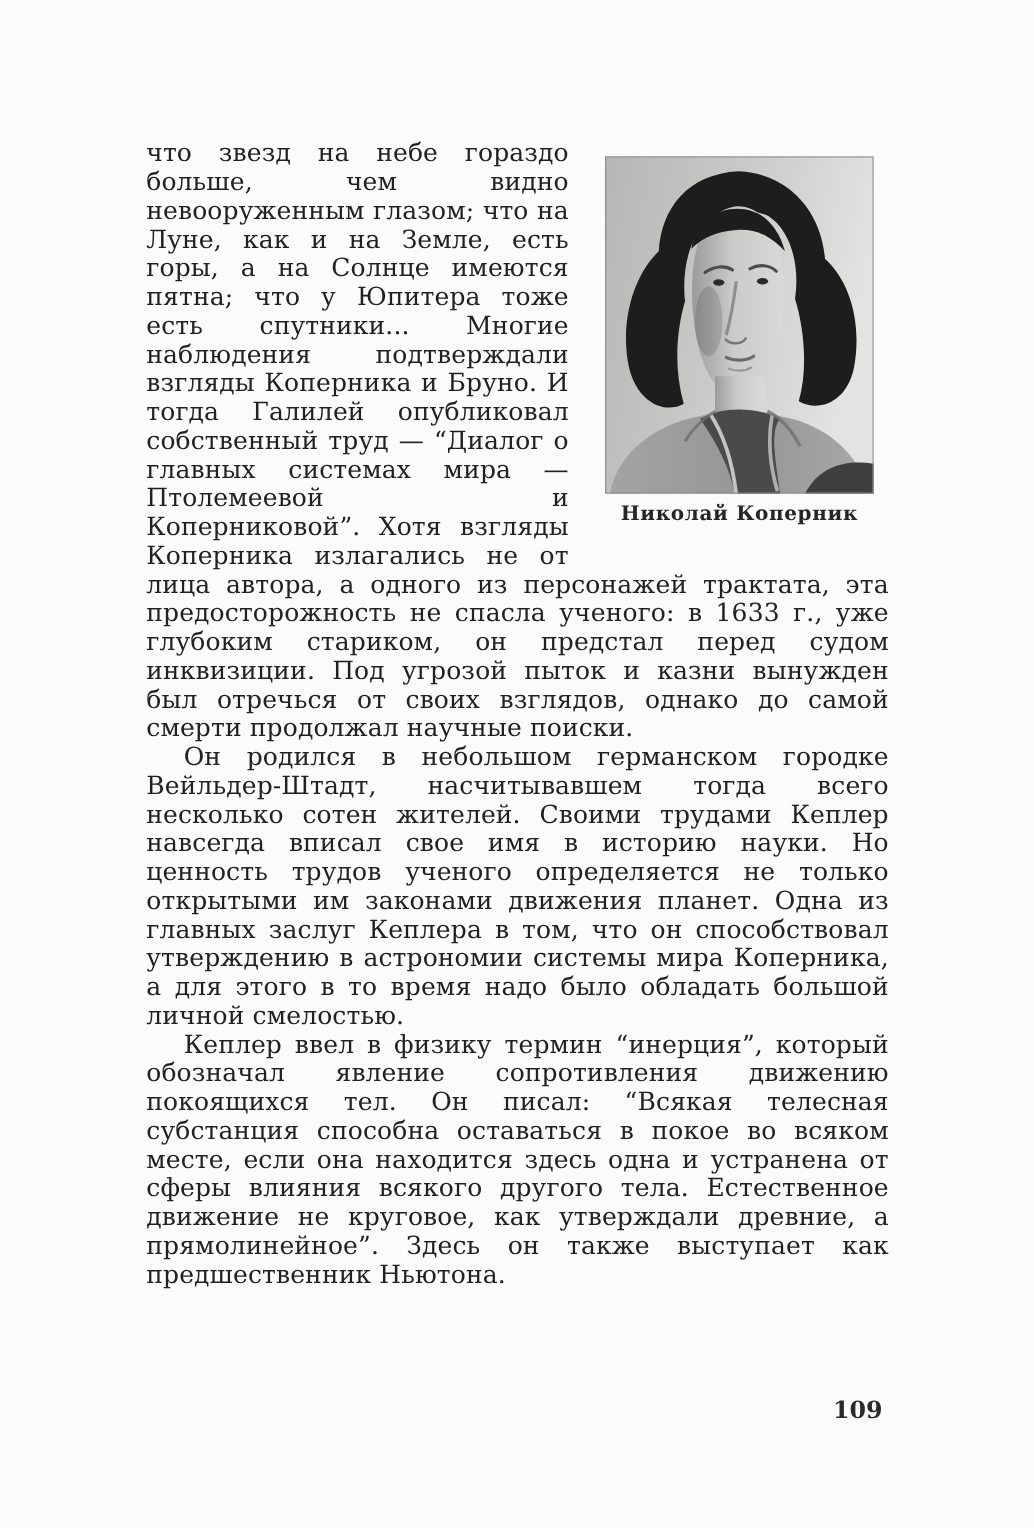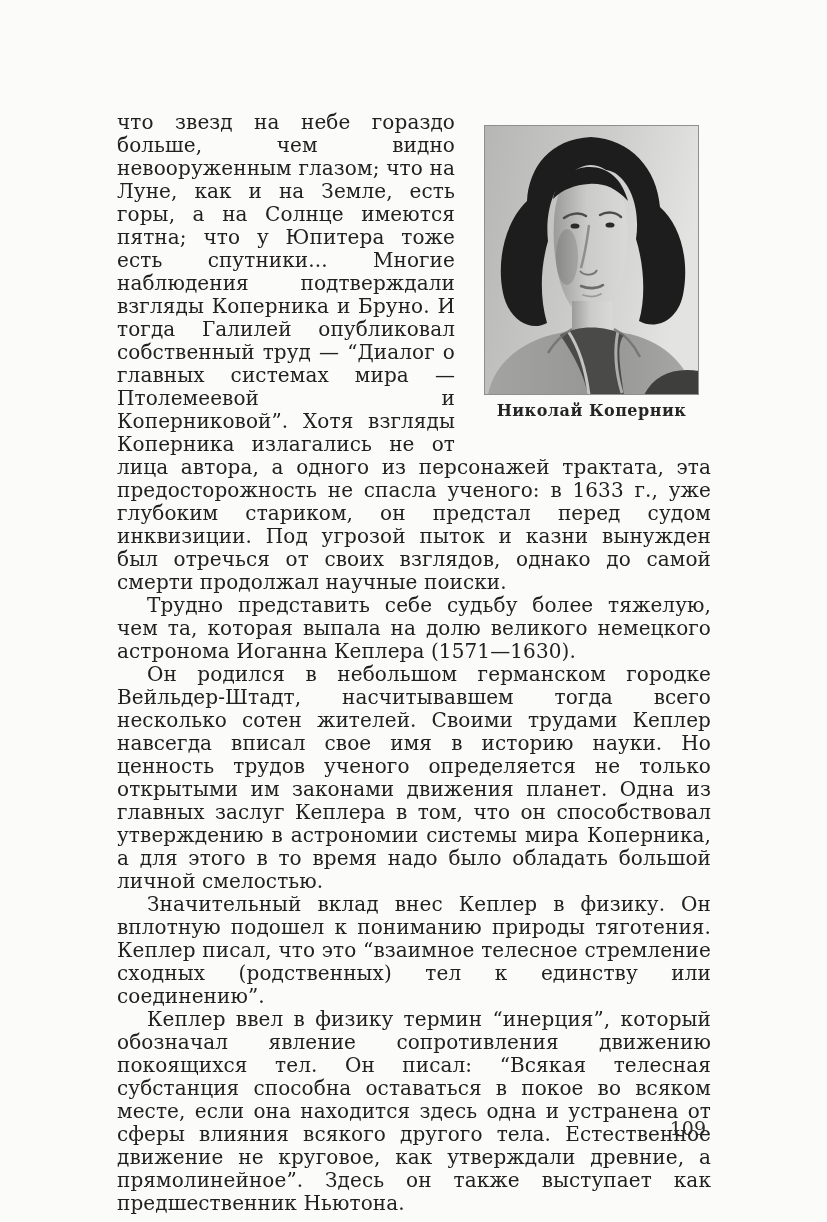--- a/index.html
+++ b/index.html
@@ -52,20 +52,21 @@
     line-height: 18px;
     letter-spacing: 0.5px;
     color: #252525;
   }
   .page-number {
     position: absolute;
     top: 1117px;
     right: 121px;
     font-size: 19px;
     color: #2a2a2a;
+    font-weight: bold;
   }
 </style>
 </head>
 <body>
 
 <div class="book-page">
   <div class="text-column">
 
     <figure class="portrait-figure">
       <svg class="portrait-svg" viewBox="0 0 215 270" xmlns="http://www.w3.org/2000/svg" preserveAspectRatio="none">
@@ -132,24 +133,22 @@
 
         <path d="M160,270 C170,250 190,242 215,246 L215,270 Z" fill="#3e3e3c"></path>
 
         <rect x="0.5" y="0.5" width="214" height="269" fill="none" stroke="#8f8f8d" stroke-width="1"></rect>
       </svg>
       <figcaption class="figure-caption">Николай Коперник</figcaption>
     </figure>
 
     <p><span>что звезд на небе гораздо больше, чем видно невооруженным глазом; что на Луне, как и на Земле, есть горы, а на Солнце имеются пятна; что у Юпитера тоже есть спутники... Многие наблюдения подтверждали взгляды </span><span class="it">Коперника</span><span> и </span><span class="it">Бруно</span><span>. И тогда Галилей опубликовал собственный труд — “Диалог о главных системах мира — Птолемеевой и Коперниковой”. Хотя взгляды Коперника излагались не от лица автора, а одного из персонажей трактата, эта предосторожность не спасла ученого: в 1633 г., уже глубоким стариком, он предстал перед судом инквизиции. Под угрозой пыток и казни вынужден был отречься от своих взглядов, однако до самой смерти продолжал научные поиски.</span></p>
 
-    <p class="indent"><span>Трудно представить себе судьбу более тяжелую, чем та, которая выпала на долю великого немецкого астронома </span><span class="it">Иоганна Кеплера</span><span> (1571—1630).</span></p>
 
     <p class="indent"><span>Он родился в небольшом германском городке Вейльдер-Штадт, насчитывавшем тогда всего несколько сотен жителей. Своими трудами Кеплер навсегда вписал свое имя в историю науки. Но ценность трудов ученого определяется не только открытыми им законами движения планет. Одна из главных заслуг Кеплера в том, что он способствовал утверждению в астрономии системы мира Коперника, а для этого в то время надо было обладать большой личной смелостью.</span></p>
 
-    <p class="indent"><span>Значительный вклад внес Кеплер в физику. Он вплотную подошел к пониманию природы тяготения. Кеплер писал, что это “взаимное телесное стремление сходных (родственных) тел к единству или соединению”.</span></p>
 
     <p class="indent"><span>Кеплер ввел в физику термин “инерция”, который обозначал явление сопротивления движению покоящихся тел. Он писал: “Всякая телесная субстанция способна оставаться в покое во всяком месте, если она находится здесь одна и устранена от сферы влияния всякого другого тела. Естественное движение не круговое, как утверждали древние, а прямолинейное”. Здесь он также выступает как предшественник Ньютона.</span></p>
 
   </div>
 
   <div class="page-number">109</div>
 </div>
 
 </body></html>

